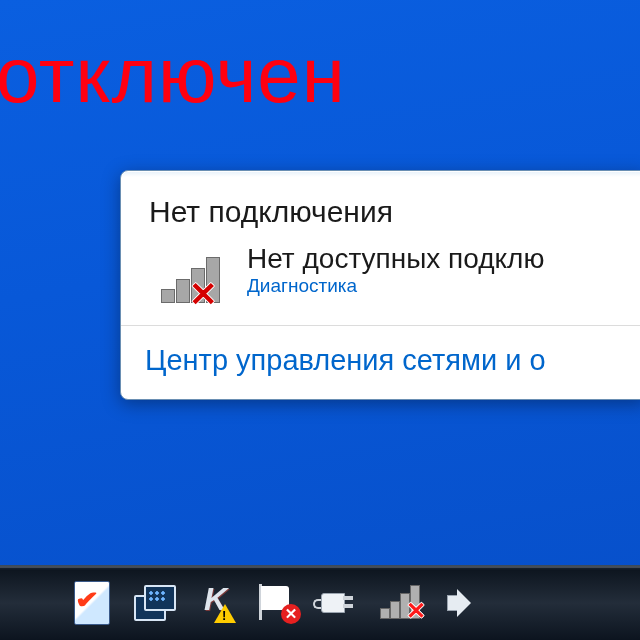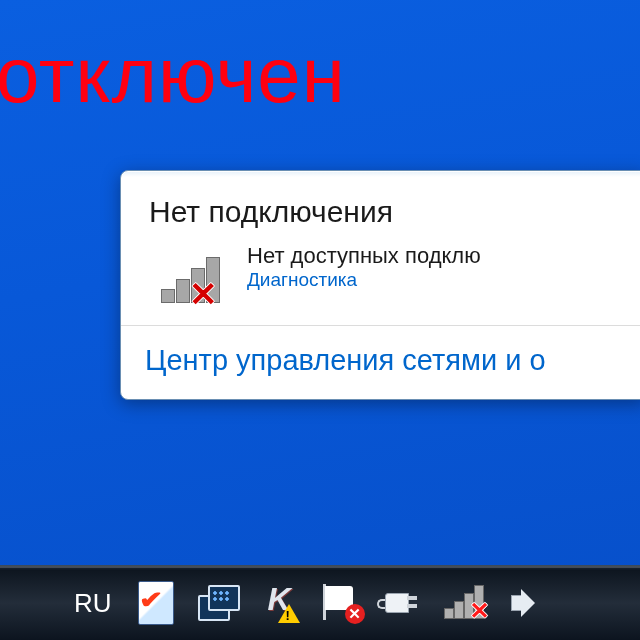--- a/index.html
+++ b/index.html
@@ -11,21 +11,21 @@
   .popup-body{display:flex;align-items:flex-start;padding:10px 0 22px 40px}
   .net-icon{width:68px;height:52px;position:relative;margin-top:8px;flex:0 0 auto}
   .bar{position:absolute;bottom:0;background:#a7a7a7;border:1px solid #6b6b6b}
   .b1{left:0;width:12px;height:12px}
   .b2{left:15px;width:12px;height:22px}
   .b3{left:30px;width:12px;height:33px}
   .b4{left:45px;width:12px;height:44px}
   .bars-shadow{position:absolute;left:0;top:0;width:60px;height:46px;background:rgba(255,255,255,.05)}
   .net-x{position:absolute;left:28px;bottom:-6px;width:30px;height:30px;color:#d40000;font-weight:900;font-size:34px;line-height:30px;text-shadow:1px 0 0 #fff,-1px 0 0 #fff,0 1px 0 #fff,0 -1px 0 #fff}
   .popup-text{margin-left:18px}
-  .pt-line1{font-size:22px;color:#1a1a1a;white-space:nowrap}
+  .pt-line1{font-size:28px;color:#1a1a1a;white-space:nowrap}
   .pt-link{font-size:19px;color:#0066cc;cursor:pointer}
   .popup-sep{height:1px;background:#dcdcdc;margin:0}
   .popup-footer{padding:18px 0 22px 24px;font-size:29px;color:#0066cc;white-space:nowrap;cursor:pointer}
   .taskbar{position:absolute;left:0;right:0;bottom:0;height:74px;background:linear-gradient(#1e2a38 0%,#0e1620 6%,#232d3a 50%,#0c141f 100%);border-top:1px solid #3a4a5c;display:flex;align-items:center;padding-left:70px;gap:18px}
   .taskbar::before{content:"";position:absolute;top:0;left:0;right:0;height:2px;background:rgba(255,255,255,.18)}
   .tb-item{position:relative;width:44px;height:44px;display:flex;align-items:center;justify-content:center}
   .lang{color:#fff;font-size:26px;font-weight:400;width:auto;padding:0 4px}
   
   .defender{width:34px;height:42px;background:linear-gradient(135deg,#fff 48%,#cfe8ff 52%);border:1px solid #3a5a8a;border-radius:2px;position:relative}
   .defender::after{content:"✔";position:absolute;left:2px;top:4px;color:#ff3b17;font-size:24px;font-weight:bold;transform:scaleX(1.2)}
@@ -82,21 +82,20 @@
       <div class="popup-text">
         <div class="pt-line1">Нет доступных подклю</div>
         <div class="pt-link">Диагностика</div>
       </div>
     </div>
     <div class="popup-sep"></div>
     <div class="popup-footer">Центр управления сетями и о</div>
   </div>
 
   <div class="taskbar">
-    <div class="tb-item lang">RU</div>
 
     <div class="tb-item">
       <div class="defender"></div>
     </div>
 
     <div class="tb-item">
       <div class="winstack">
         <div class="ws1"></div>
           <div class="ws2"></div>
           <div class="dots"></div>

